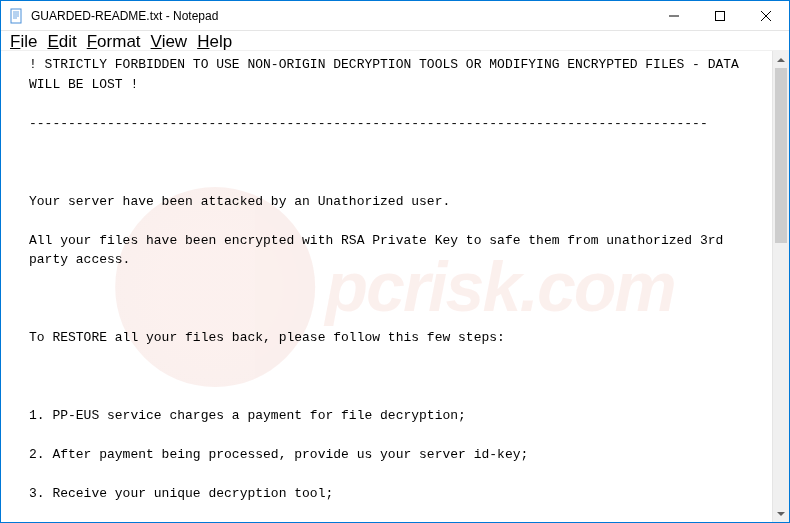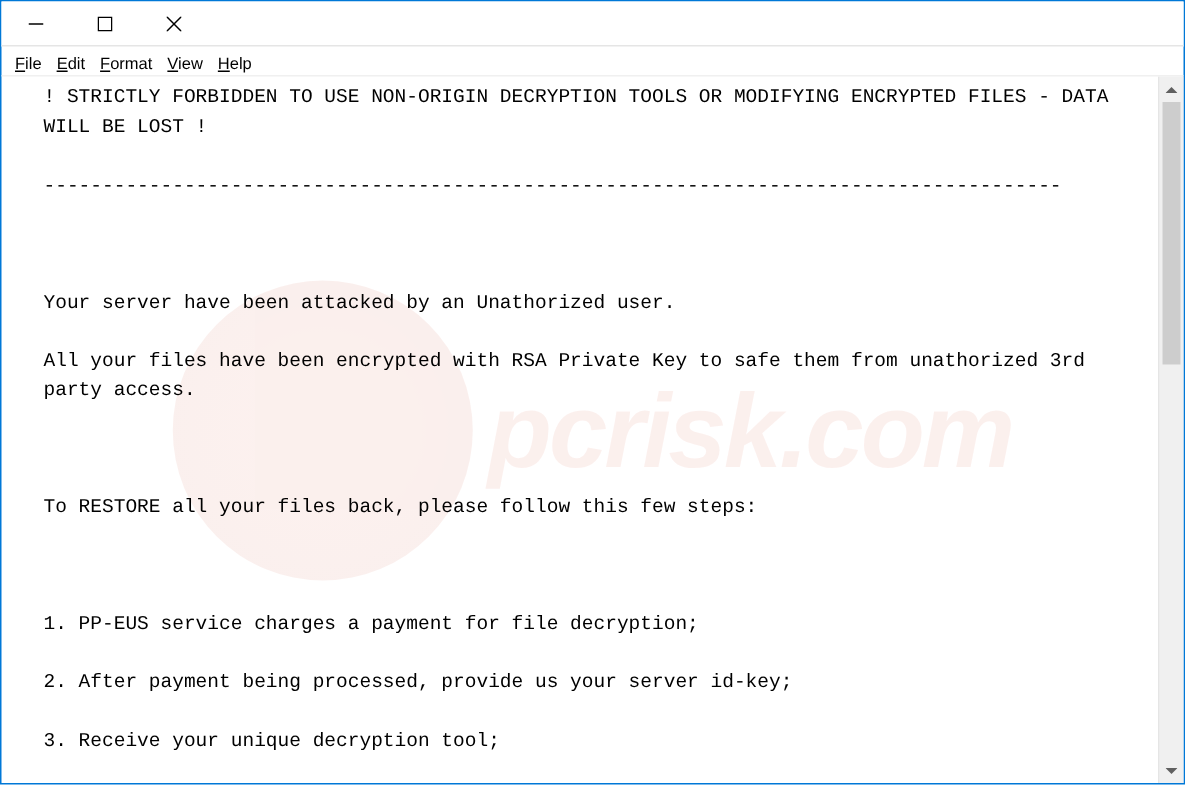--- a/index.html
+++ b/index.html
@@ -60,23 +60,23 @@
       align-items: center;
       justify-content: center;
       background: transparent;
       border: none;
       cursor: pointer;
       font-family: "Segoe UI", sans-serif;
     }
     .menubar {
       height: 20px;
       display: flex;
-      align-items: flex-end;
+      align-items: flex-start;
       padding: 0 4px;
-      font-size: 11px;
+      font-size: 17px;
       color: #000;
       border-bottom: 1px solid #f0f0f0;
     }
     .menu-item {
       padding: 1px 5px;
       cursor: pointer;
     }
     .content-wrap {
       flex: 1;
       display: flex;
@@ -159,20 +159,32 @@
     .line {
       min-height: 1.5em;
     }
   </style>
 </head>
 <body>
 
 <div class="window">
 
   <div class="titlebar">
+    <div class="titlebar-left">
+      <span class="app-icon">
+        <svg width="16" height="16" viewBox="0 0 16 16">
+          <rect x="2" y="1" width="10" height="14" fill="#fff" stroke="#4a90d9" stroke-width="1"></rect>
+          <line x1="4" y1="4" x2="10" y2="4" stroke="#4a90d9" stroke-width="0.8"></line>
+          <line x1="4" y1="6" x2="10" y2="6" stroke="#4a90d9" stroke-width="0.8"></line>
+          <line x1="4" y1="8" x2="10" y2="8" stroke="#4a90d9" stroke-width="0.8"></line>
+          <line x1="4" y1="10" x2="8" y2="10" stroke="#4a90d9" stroke-width="0.8"></line>
+        </svg>
+      </span>
+      <span class="title-text">GUARDED-README.txt - Notepad</span>
+    </div>
     <div class="window-controls">
       <button class="win-btn">
         <svg width="10" height="10" viewBox="0 0 10 10">
             <line x1="0" y1="5" x2="10" y2="5" stroke="#000" stroke-width="1"></line>
           </svg>
       </button>
       <button class="win-btn">
         <svg width="10" height="10" viewBox="0 0 10 10">
             <rect x="0.5" y="0.5" width="9" height="9" fill="none" stroke="#000" stroke-width="1"></rect>
           </svg>

